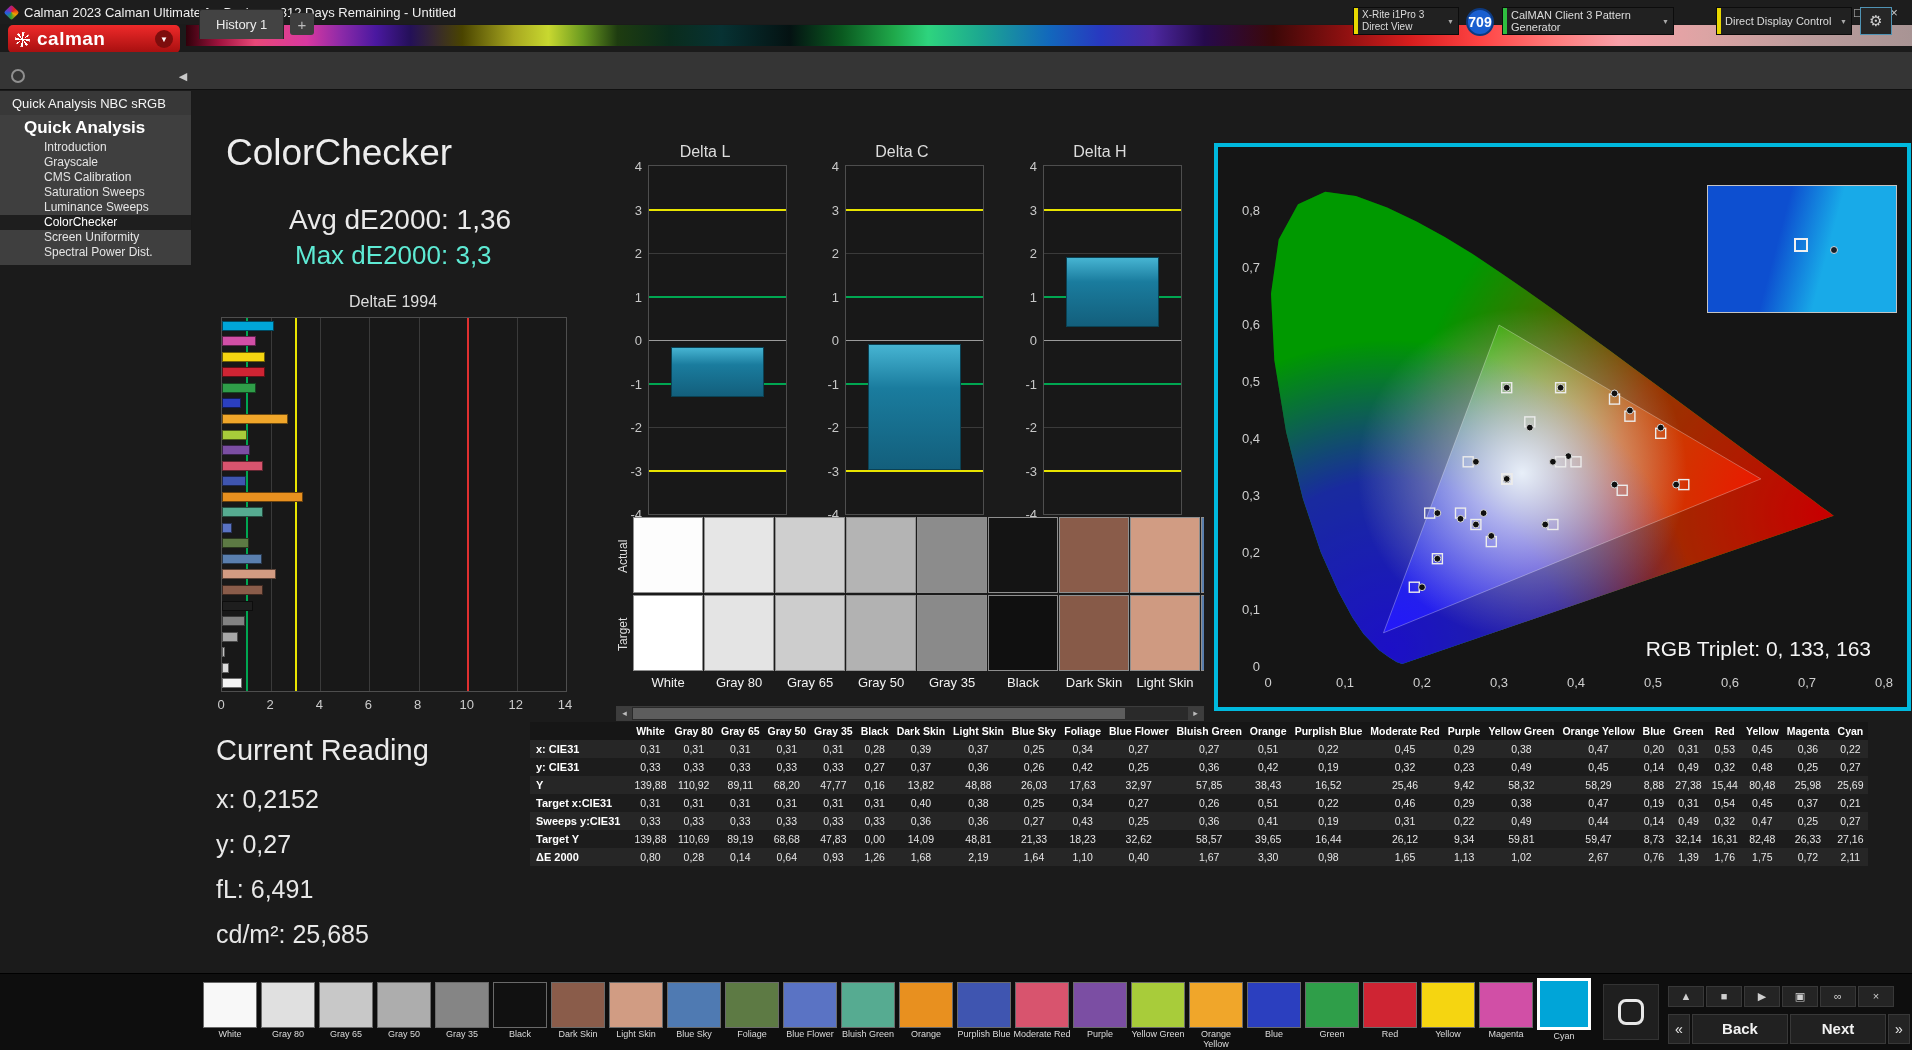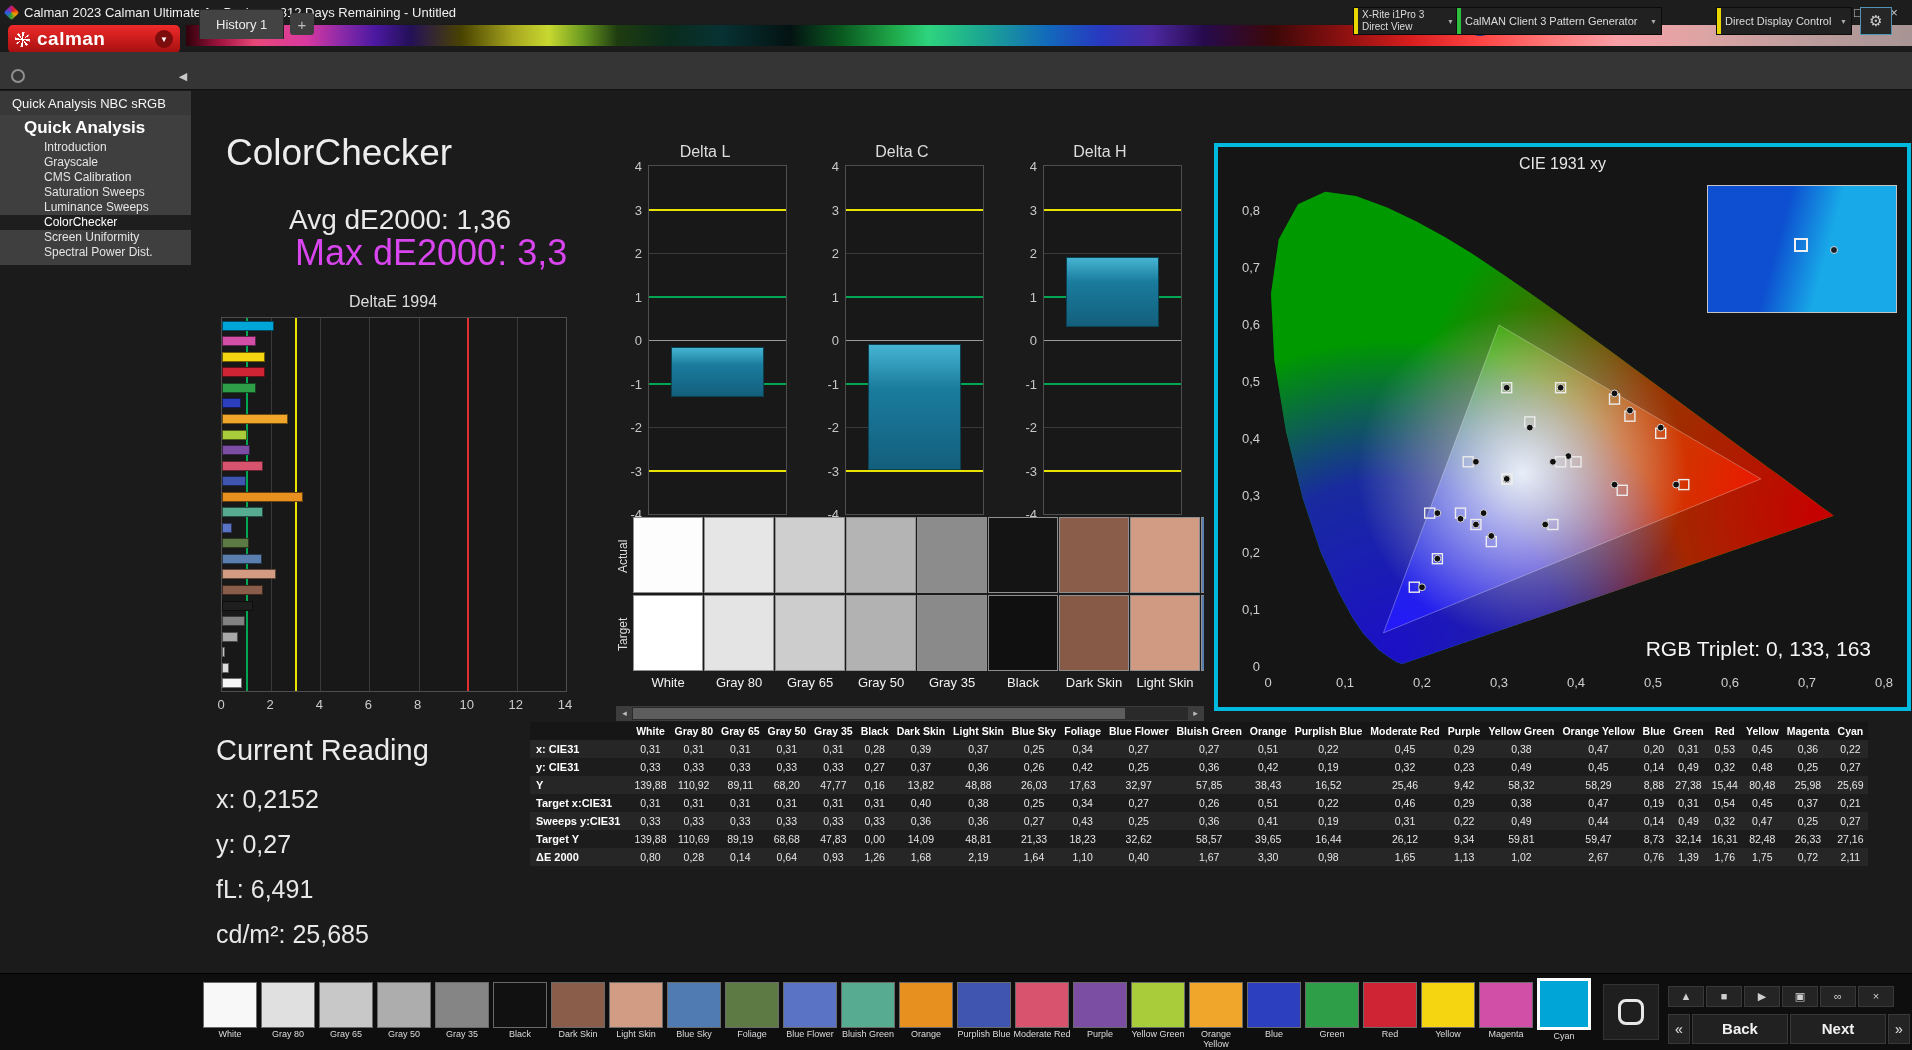--- a/index.html
+++ b/index.html
@@ -49,21 +49,21 @@
   
   .sidebar{position:absolute;left:0;top:91px;width:192px;height:174px;background:#3f3f3f;border-right:1px solid #1a1a1a}
   .sb-header{height:24px;font-size:13px;color:#f4f4f4;padding:5px 0 0 12px;background:#383838}
   .tree-root{font-size:17px;font-weight:bold;color:#fff;padding:3px 0 2px 24px}
   .tree-item{font-size:12px;color:#e4e4e4;padding:0 0 0 44px;height:15px;line-height:15px;white-space:nowrap}
   .tree-item.selected{background:#1e1e1e;color:#fff}
 
   
   .page-title{position:absolute;left:226px;top:132px;font-size:37px;color:#ededed}
   .avg-line{position:absolute;left:289px;top:204px;font-size:28px;color:#eaeaea}
-  .max-line{position:absolute;left:295px;top:232px;font-size:36px;color:#d946ef}
+  .max-line{position:absolute;left:295px;top:240px;font-size:26px;color:#5eead4}
 
   
   #deltae{position:absolute;left:217px;top:293px;width:354px;height:425px}
   #deltae-title{width:352px;text-align:center;font-size:16px;color:#dddddd}
   #deltae-plot{position:absolute;left:4px;top:24px;width:346px;height:375px;border:1px solid #4e4e4e;background:#181818}
   .vline{position:absolute;top:0;bottom:0;width:1px;background:#3a3a3a}
   .bar-h{position:absolute;left:0;height:10px;border:1px solid rgba(0,0,0,.55)}
   #deltae-ticks{position:absolute;left:4px;top:404px;width:346px;height:18px;font-size:13px;color:#cccccc}
   .xtick{position:absolute;transform:translateX(-50%)}
 
@@ -153,21 +153,21 @@
 <div class="tab">History 1</div>
 <div class="tab-add">+</div>
 
 <div class="dd-btn" style="left:1353px;width:106px">
   <span class="dd-accent" style="background:#e8d800"></span>
   <span class="meter-lines"><span>X-Rite i1Pro 3</span><br>
   <span>Direct View</span></span>
   <span class="dd-caret">▼</span>
 </div>
 <div class="badge-709">709</div>
-<div class="dd-btn" style="left:1456px;width:206px;font-size:11px">
+<div class="dd-btn" style="left:1502px;width:172px;font-size:11px">
   <span class="dd-accent" style="background:#2fbf3f"></span>
   <span>CalMAN Client 3 Pattern Generator</span>
   <span class="dd-caret">▼</span>
 </div>
 <div class="dd-btn" style="left:1716px;width:136px;font-size:11px">
   <span class="dd-accent" style="background:#e8d800"></span>
   <span>Direct Display Control</span>
   <span class="dd-caret">▼</span>
 </div>
 <div class="gear-btn">⚙</div>
@@ -445,21 +445,20 @@
         <circle cx="288.7" cy="240.7" r="3.4" fill="#101010" stroke="#d8d8d8" stroke-width="1"></circle>
         <rect x="460.8" y="332.6" width="10" height="10" fill="none" stroke="#ececec" stroke-width="1.4"></rect>
         <circle cx="458.1" cy="337.6" r="3.4" fill="#101010" stroke="#d8d8d8" stroke-width="1"></circle>
         <rect x="391.5" y="247.10000000000002" width="10" height="10" fill="none" stroke="#ececec" stroke-width="1.4"></rect>
         <circle cx="396.5" cy="246.40000000000003" r="3.4" fill="#101010" stroke="#d8d8d8" stroke-width="1"></circle>
         <rect x="329.9" y="372.5" width="10" height="10" fill="none" stroke="#ececec" stroke-width="1.4"></rect>
         <circle cx="327.2" cy="377.5" r="3.4" fill="#101010" stroke="#d8d8d8" stroke-width="1"></circle>
         <rect x="206.7" y="361.1" width="10" height="10" fill="none" stroke="#ececec" stroke-width="1.4"></rect>
         <circle cx="219.4" cy="366.1" r="3.4" fill="#101010" stroke="#d8d8d8" stroke-width="1"></circle>
       </svg></div>
-  <div id="cie-title">CIE 1931 xy</div>
   <div id="cie-inset">
     <div class="inset-square"></div>
     <div class="inset-dot"></div>
   </div>
   <div id="cie-rgb">RGB Triplet: 0, 133, 163</div>
 </div>
 
 <div id="current">
   <div class="cr-head">Current Reading</div>
   <div class="cr-line">x: 0,2152</div>

